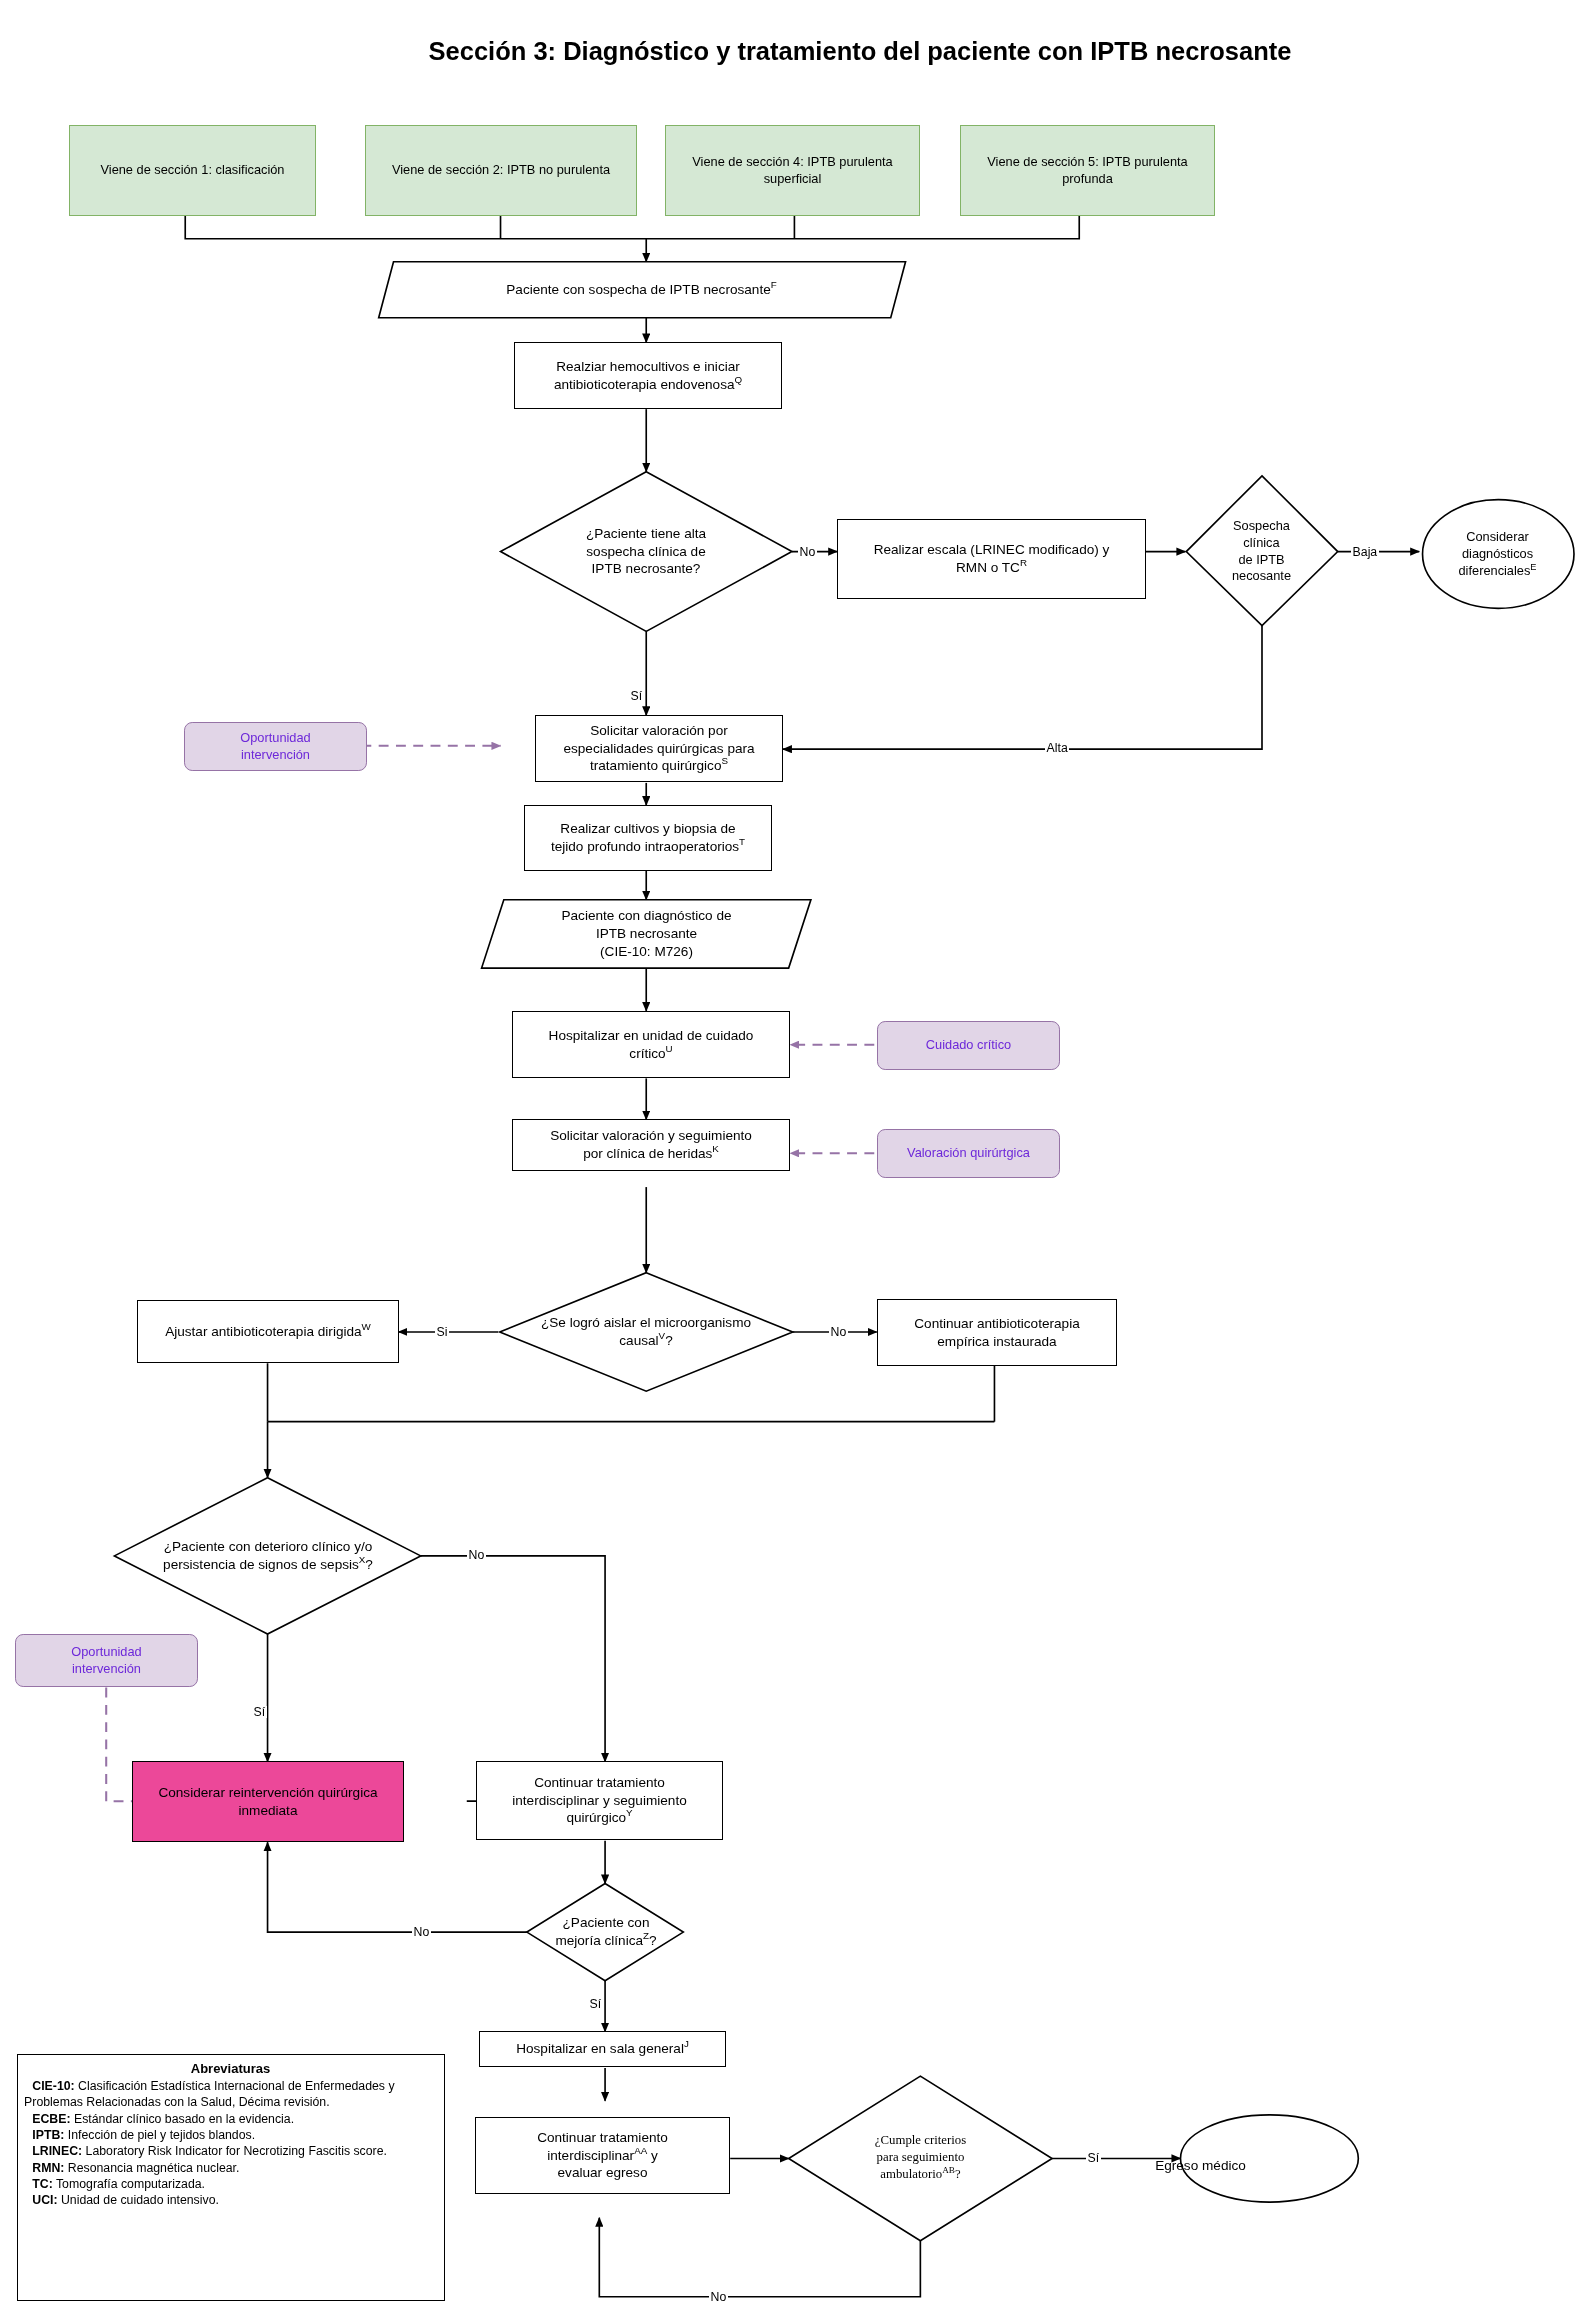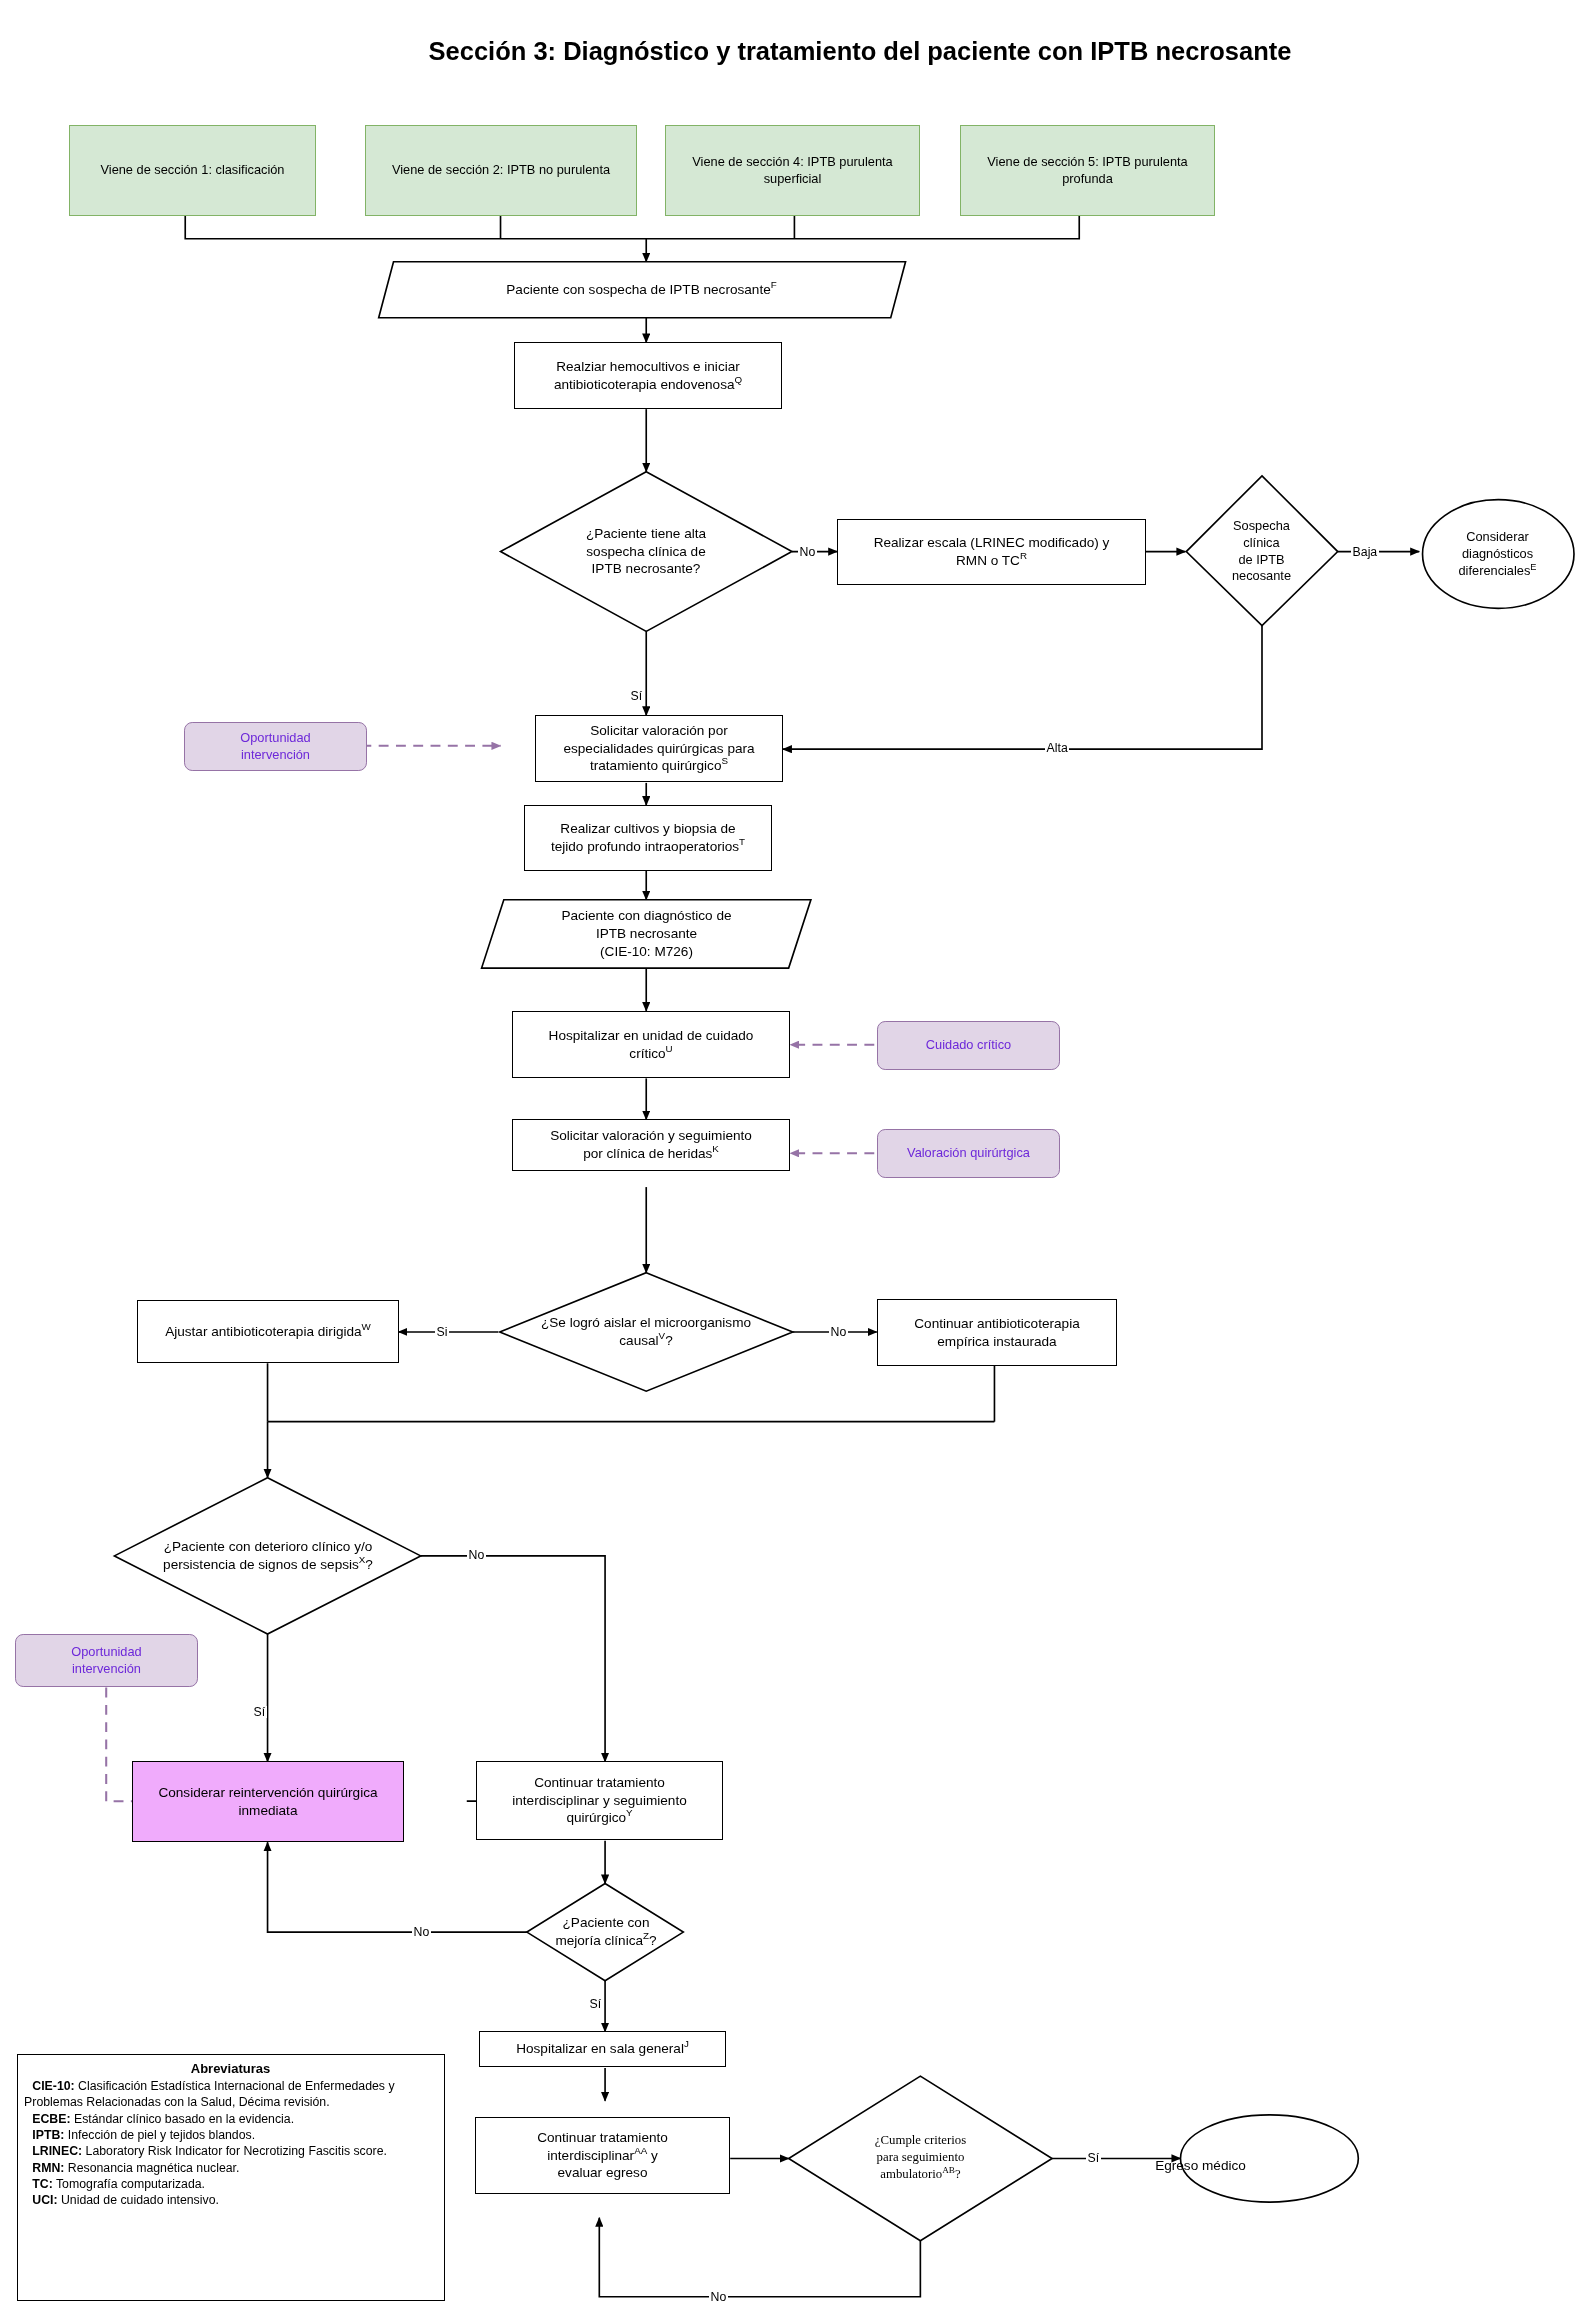--- a/index.html
+++ b/index.html
@@ -155,21 +155,21 @@
   </div>
 
   <div class="node f16" style="left:510px;top:506px;width:272px;height:91px;">
     <span class="ntext">
       <span>¿Paciente tiene alta</span><br>
       <span>sospecha clínica de</span><br>
       <span>IPTB necrosante?</span>
     </span>
   </div>
 
-  <div class="node f16" style="left:837px;top:519px;width:309px;height:66px;border:1.6px solid #000;background:#fff;">
+  <div class="node f16" style="left:837px;top:519px;width:309px;height:80px;border:1.6px solid #000;background:#fff;">
     <span class="ntext">
       <span>Realizar escala (LRINEC modificado) y</span><br>
       <span>RMN o TC</span><sup>R</sup>
     </span>
   </div>
 
   <div class="node f15" style="left:1204px;top:494px;width:115px;height:115px;">
     <span class="ntext">
       <span>Sospecha</span><br>
       <span>clínica</span><br>
@@ -241,21 +241,21 @@
     <span class="ntext"><span>Ajustar antibioticoterapia dirigida</span><sup>W</sup></span>
   </div>
 
   <div class="node f16" style="left:118px;top:1524px;width:300px;height:63px;">
     <span class="ntext">
       <span>¿Paciente con deterioro clínico y/o</span><br>
       <span>persistencia de signos de sepsis</span><sup>X</sup><span>?</span>
     </span>
   </div>
 
-  <div class="node f16" style="left:132px;top:1761px;width:272px;height:81px;border:1.6px solid #000;background:#f0abfc;">
+  <div class="node f16" style="left:132px;top:1761px;width:272px;height:81px;border:1.6px solid #000;background:#ec4899;">
     <span class="ntext">
       <span>Considerar reintervención quirúrgica</span><br>
       <span>inmediata</span>
     </span>
   </div>
 
   <div class="node f16" style="left:476px;top:1761px;width:247px;height:79px;border:1.6px solid #000;background:#fff;">
     <span class="ntext">
       <span>Continuar tratamiento</span><br>
       <span>interdisciplinar y seguimiento</span><br>

